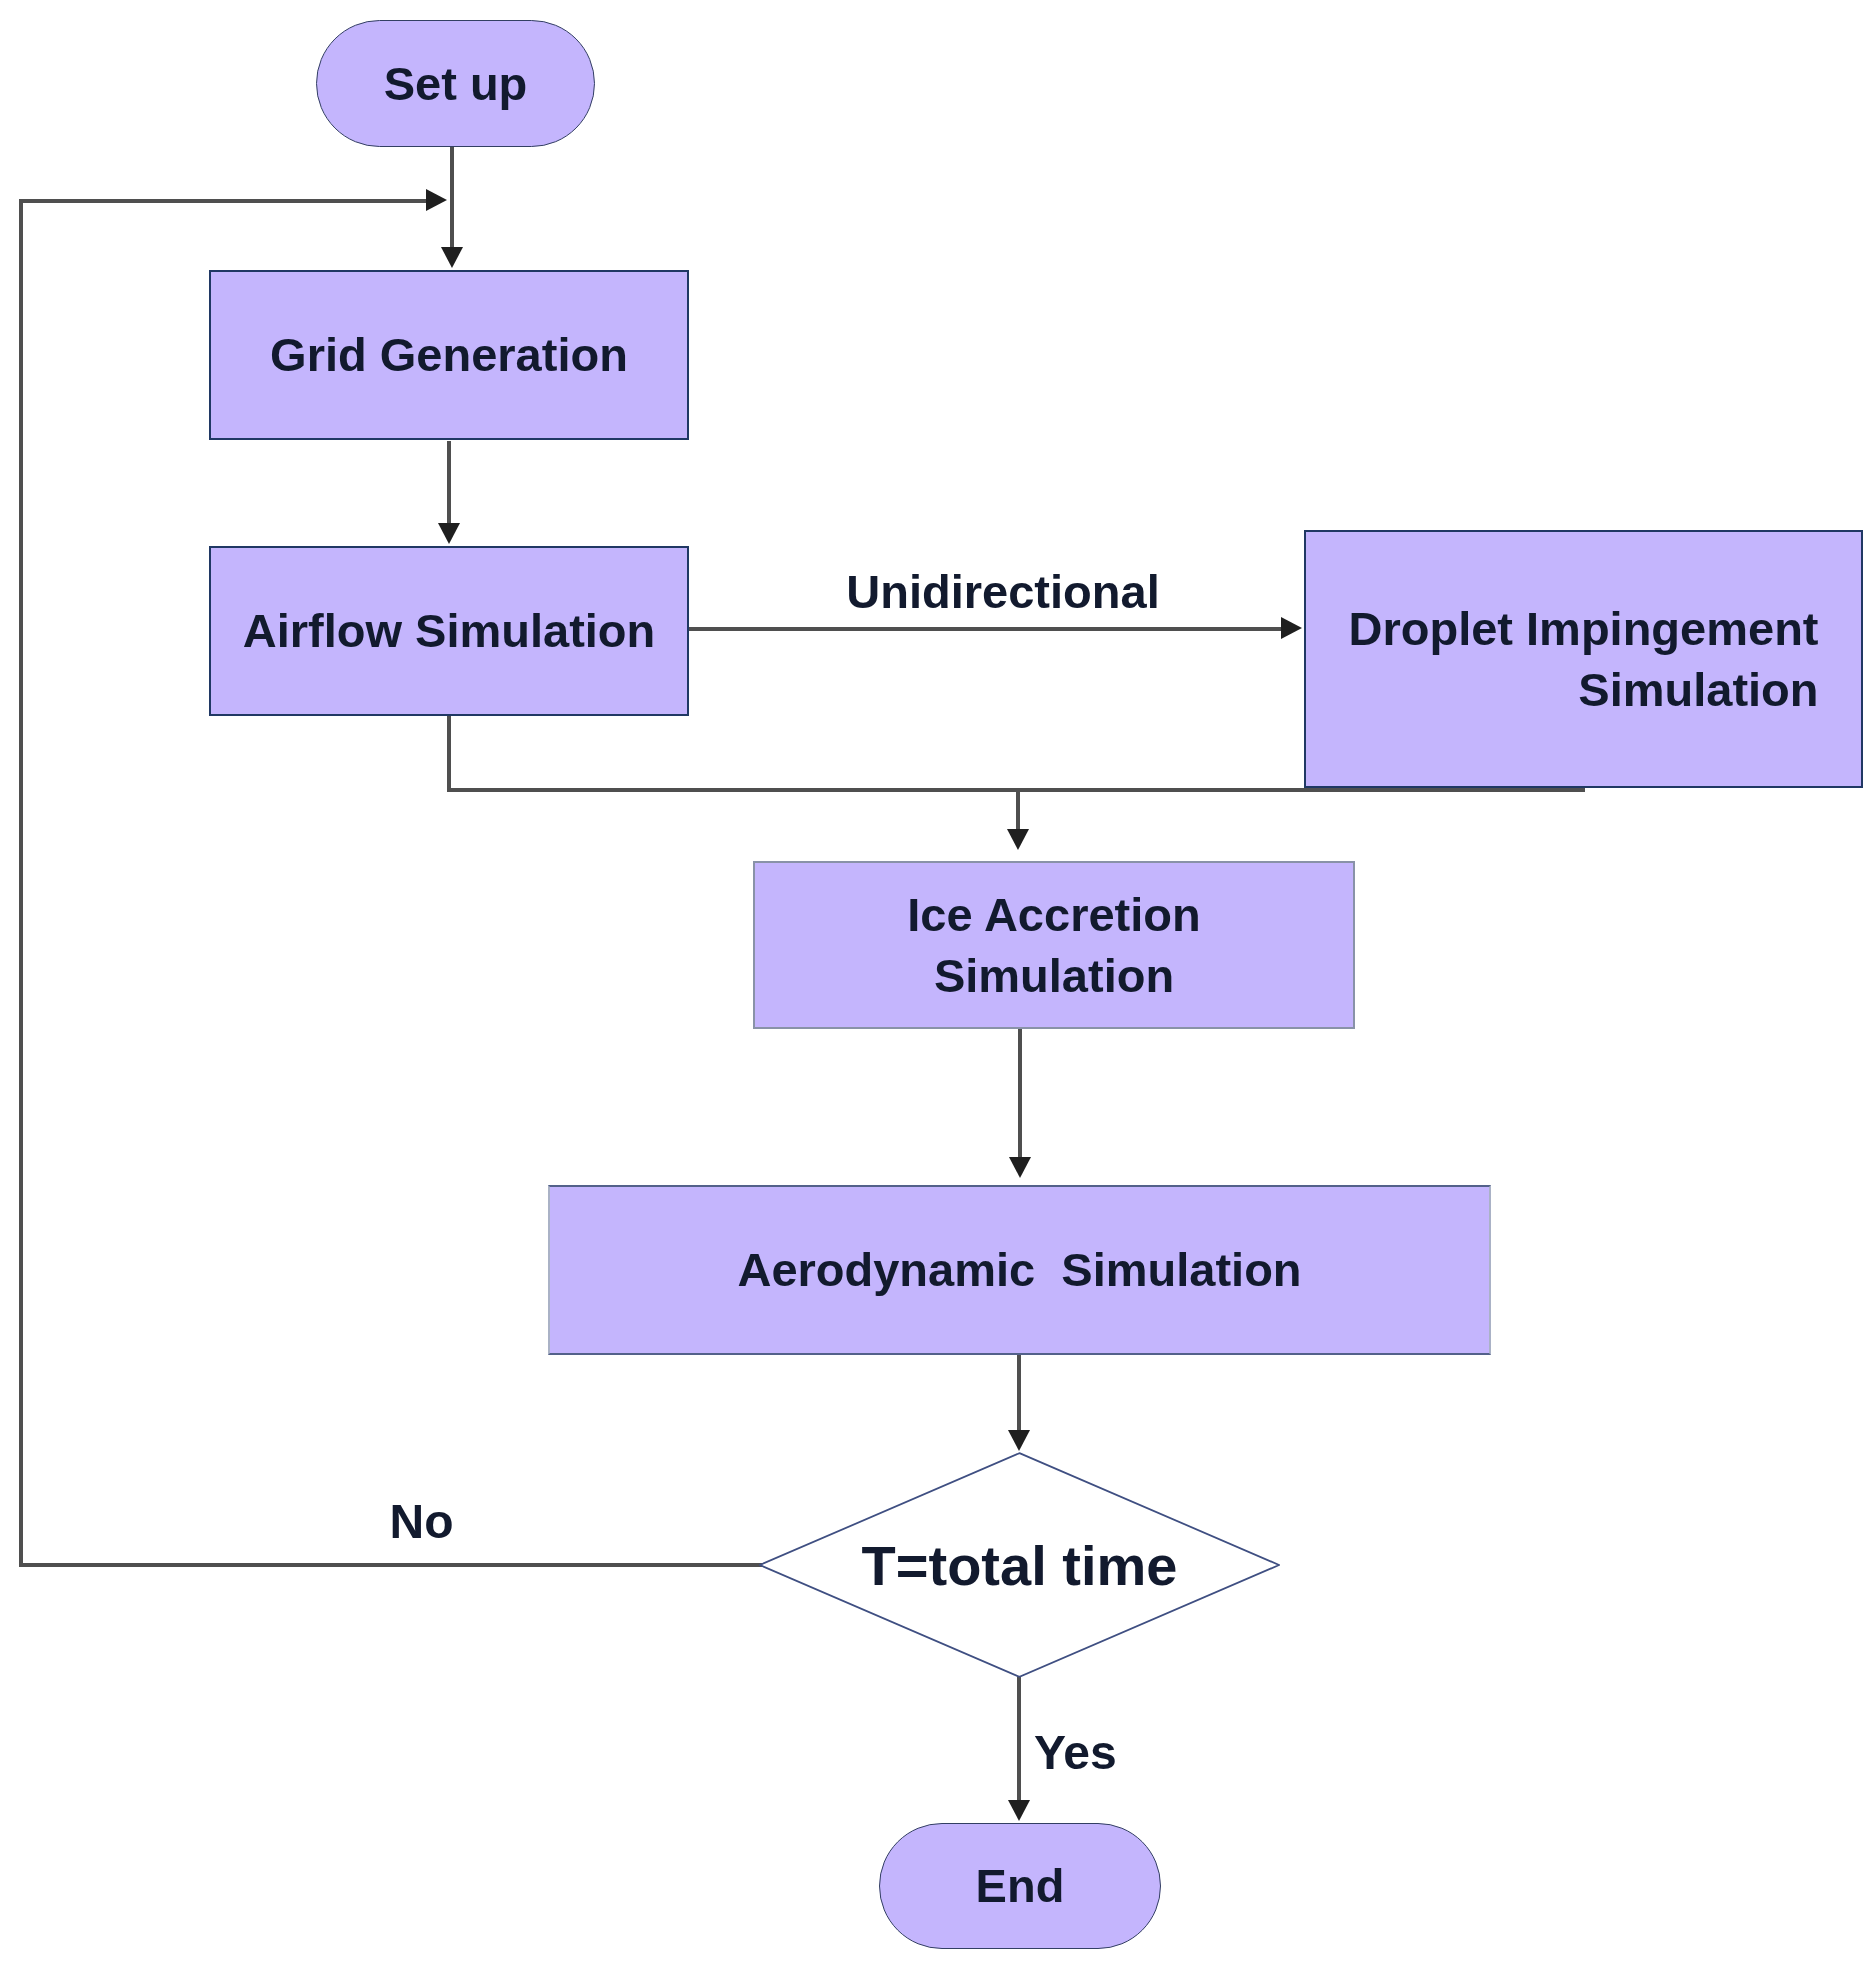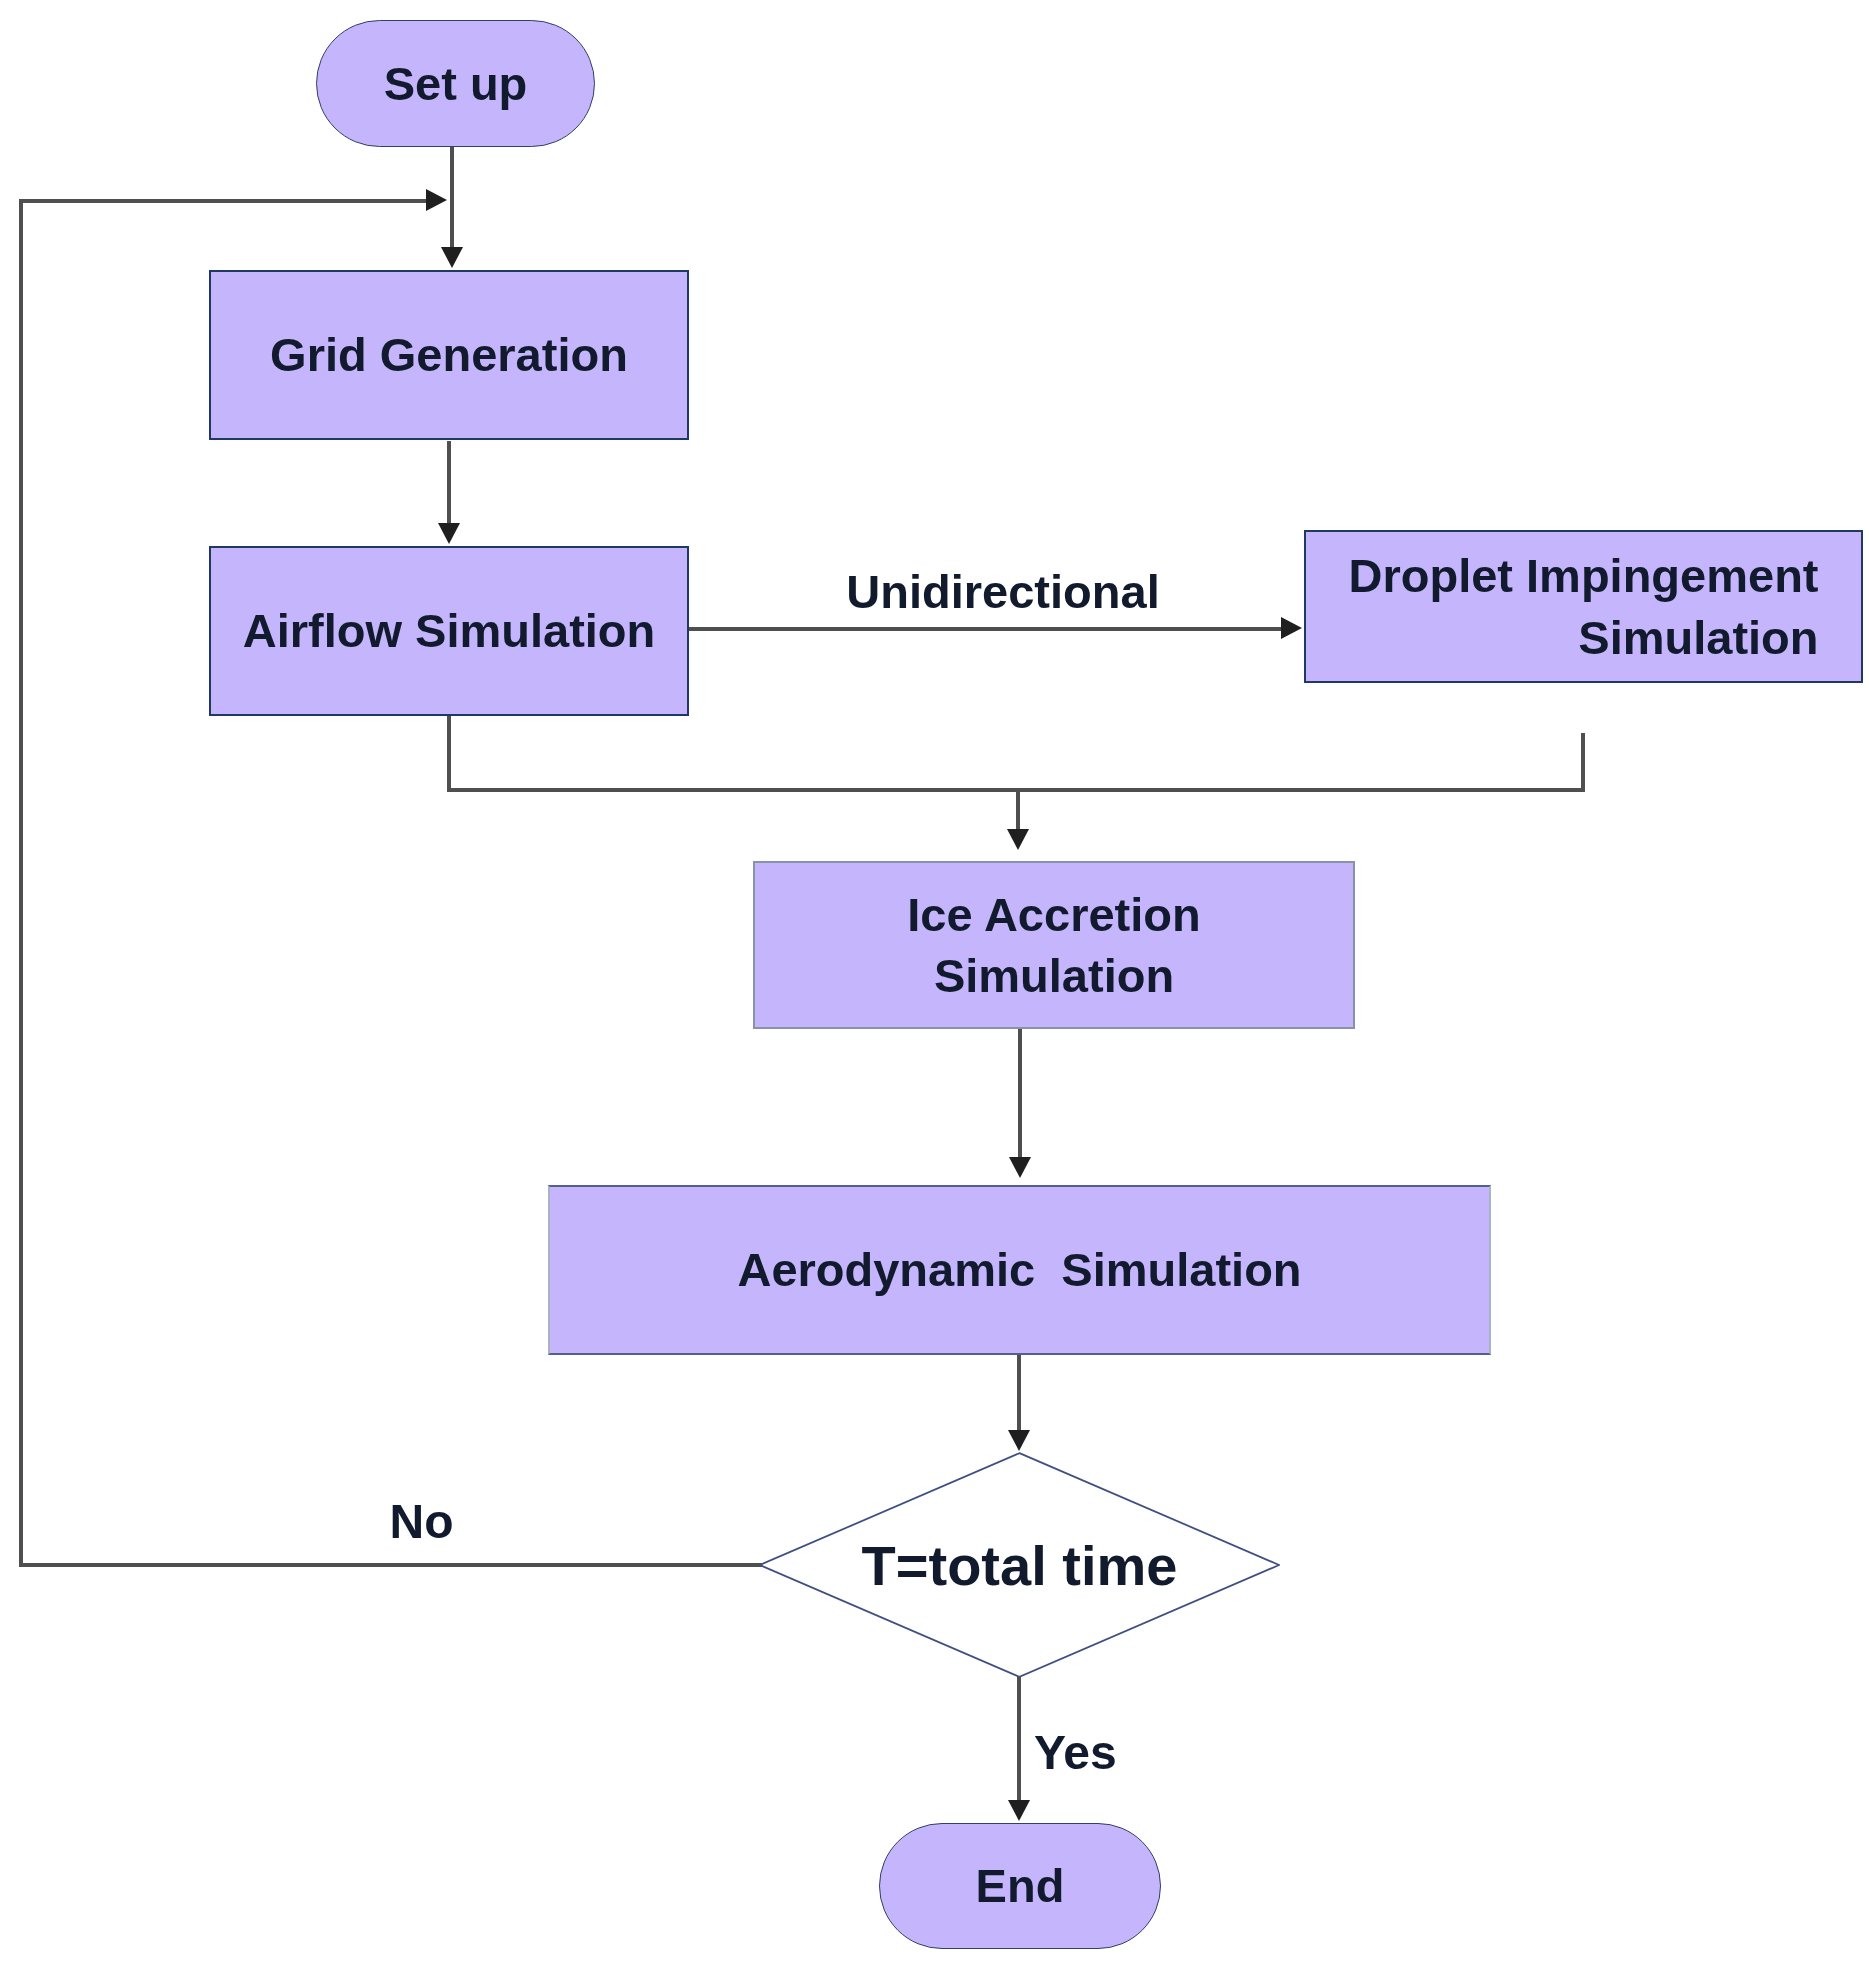--- a/index.html
+++ b/index.html
@@ -88,21 +88,21 @@
   </div>
 
   <div class="node rect" style="left:209px;top:270px;width:480px;height:170px;">
     <span class="label">Grid Generation</span>
   </div>
 
   <div class="node rect" style="left:209px;top:546px;width:480px;height:170px;">
     <span class="label">Airflow Simulation</span>
   </div>
 
-  <div class="node rect two-line" style="left:1304px;top:530px;width:559px;height:153px;">
+  <div class="node rect two-line" style="left:1304px;top:530px;width:559px;height:258px;">
     <div>
       <span>Droplet Impingement</span>
       <span>Simulation</span>
     </div>
   </div>
 
   <div class="node two-line" style="left:753px;top:853px;width:602px;height:168px;border:2.7px solid var(--ice-border);margin-top:8px;">
     <div>
       <span>Ice Accretion</span>
       <span>Simulation</span>

